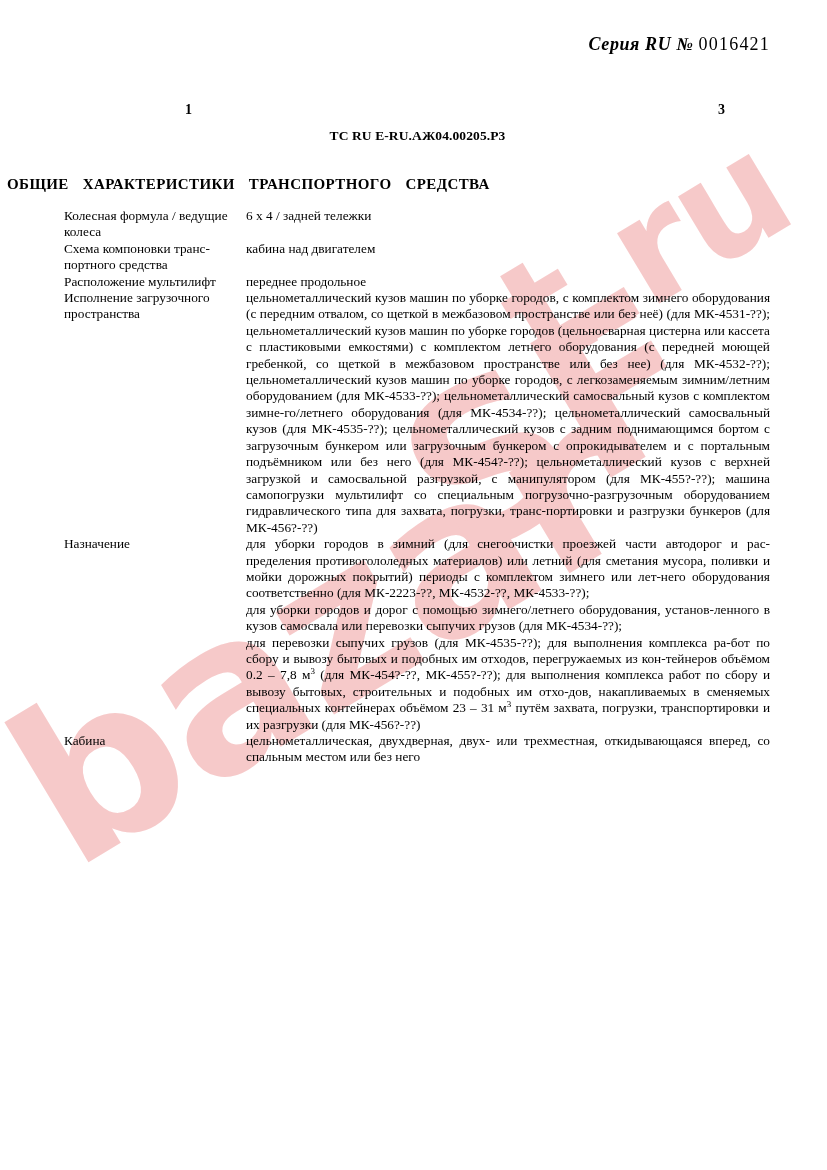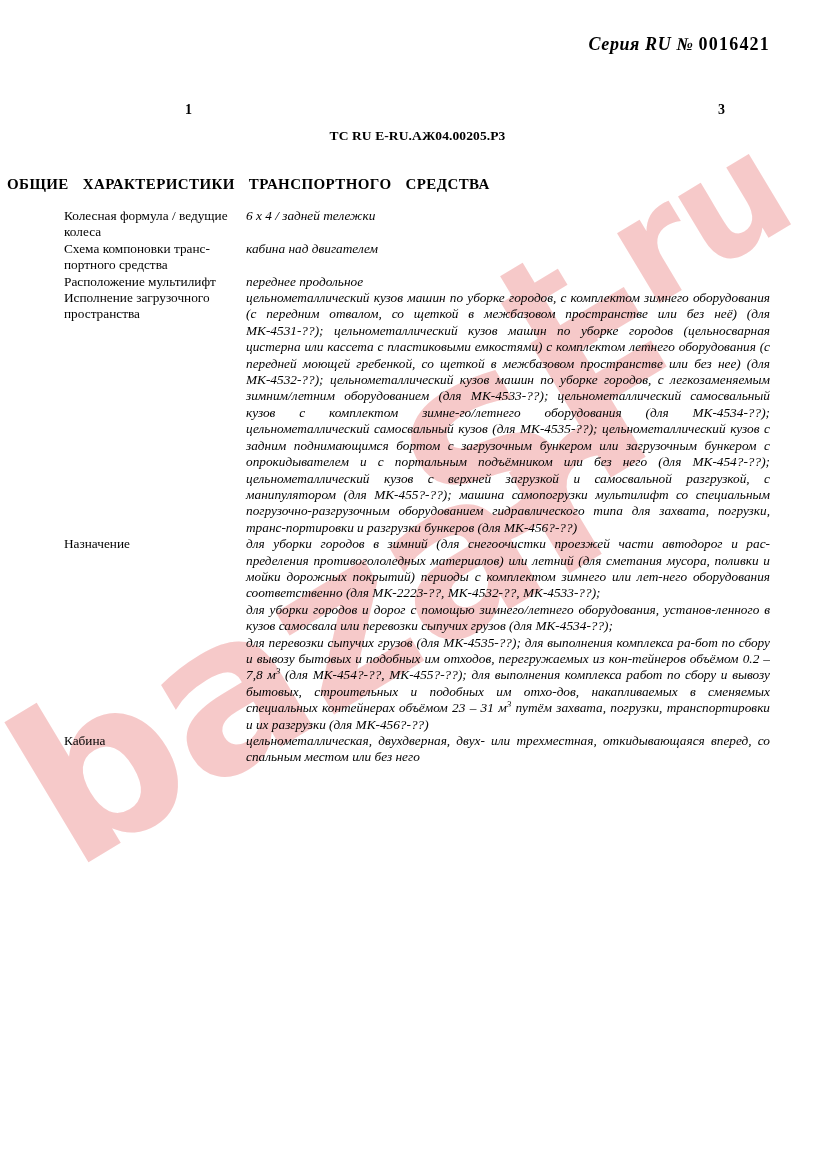--- a/index.html
+++ b/index.html
@@ -69,21 +69,21 @@
     top: 34px;
     font-family: "Liberation Serif", "DejaVu Serif", serif;
     font-weight: 700;
     font-style: italic;
     font-size: 18px;
     letter-spacing: 0.6px;
     white-space: nowrap;
   }
   .serial .num {
     font-style: normal;
-    font-weight: 700;
+    font-weight: 400;
     letter-spacing: 1.2px;
   }
 
   .pg-left {
     position: absolute;
     left: 185px;
     top: 102px;
     font-weight: 700;
     font-size: 14px;
   }
@@ -139,21 +139,20 @@
   .value {
     flex: 1 1 auto;
     font-size: 13.3px;
     line-height: 16.4px;
     text-align: justify;
     text-align-last: left;
     hyphens: none;
   }
   .value p {
     margin: 0;
-    font-style: italic;
   }
   .value p.j {
     text-align: justify;
     text-align-last: left;
   }
   sup {
     font-size: 9px;
     vertical-align: super;
     line-height: 0;
   }

